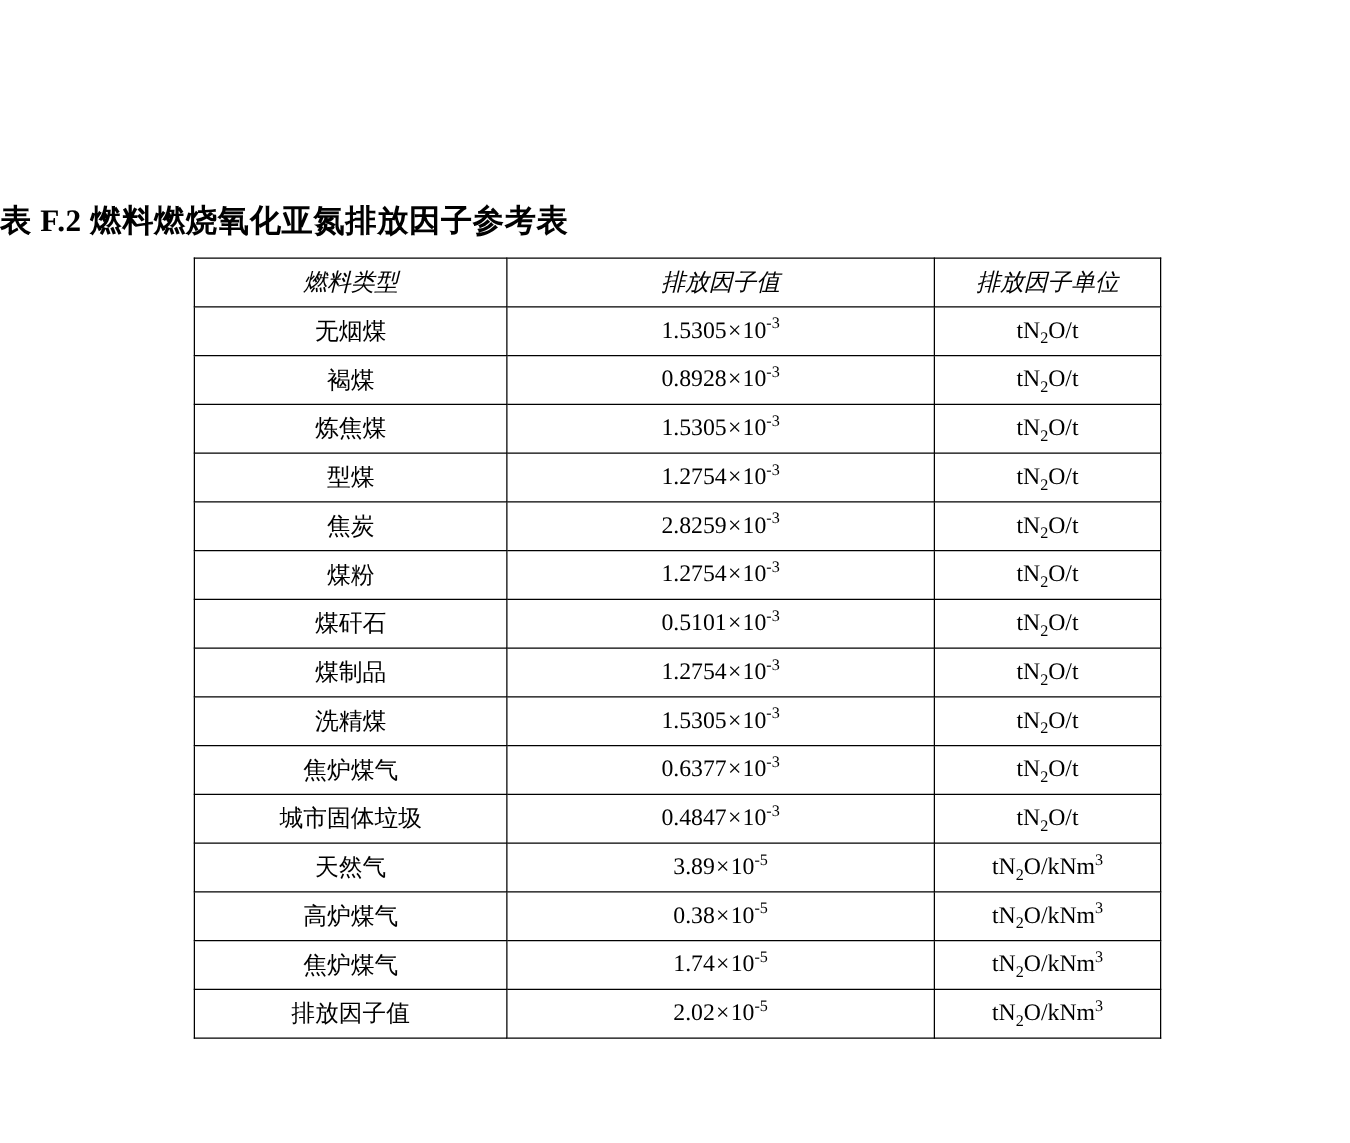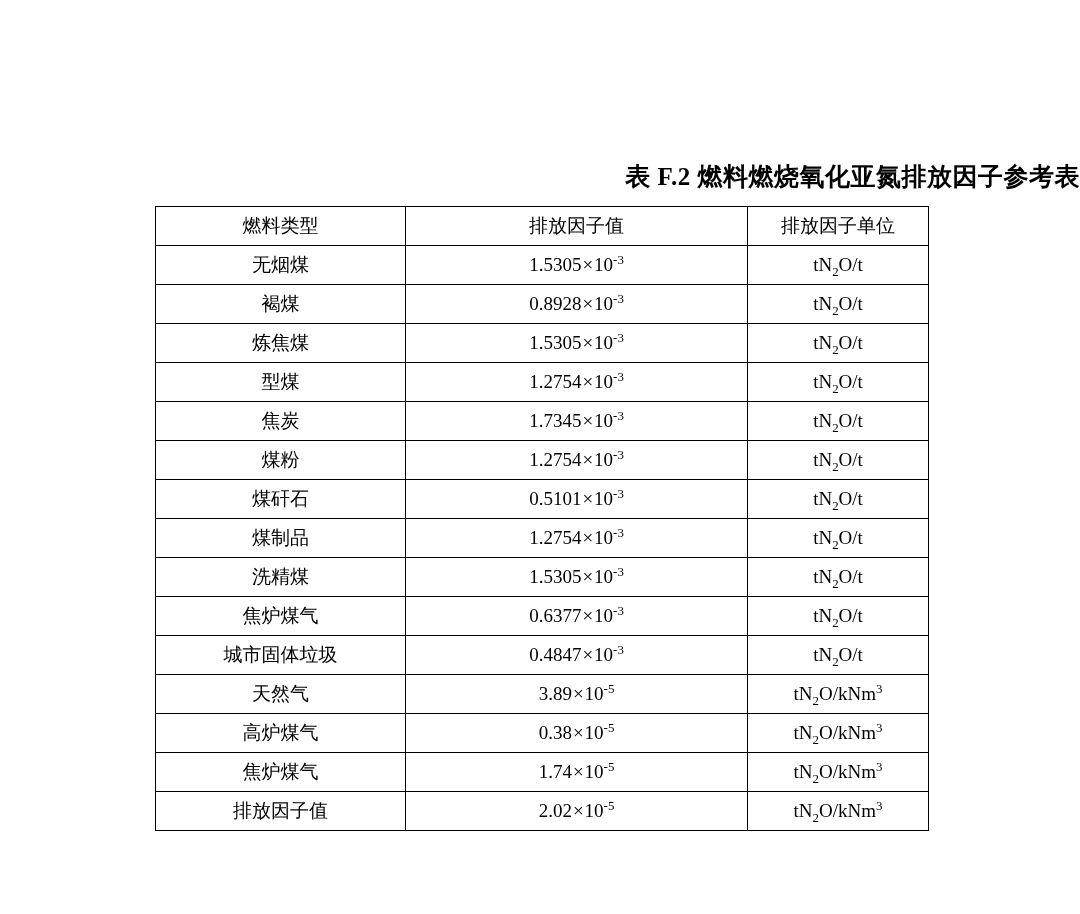--- a/index.html
+++ b/index.html
@@ -18,21 +18,21 @@
     width: 1080px;
     height: 914px;
     position: relative;
     box-sizing: border-box;
   }
   .table-title {
     position: absolute;
     top: 160px;
     left: 0;
     width: 1080px;
-    text-align: right;
+    text-align: left;
     font-size: 25px;
     font-weight: bold;
     letter-spacing: 0.5px;
     font-family: "Liberation Serif", "DejaVu Serif", serif;
   }
   .table-wrap {
     position: absolute;
     top: 206px;
     left: 155px;
     width: 773px;
@@ -50,20 +50,21 @@
     font-size: 19px;
     padding: 0;
     font-family: "Liberation Serif", "DejaVu Serif", serif;
   }
   col.c-type { width: 250px; }
   col.c-value { width: 342px; }
   col.c-unit { width: 181px; }
 
   .hdr td {
     font-size: 19px;
+    font-style: italic;
   }
   .fuel {
     font-size: 20px;
   }
   .value {
     font-family: "Liberation Serif", "DejaVu Serif", serif;
     font-size: 19px;
   }
   .unit {
     font-size: 19px;
@@ -115,21 +116,21 @@
             <td class="value"><span>1.5305</span><span class="mult">×</span><span>10</span><sup>-3</sup></td>
             <td class="unit"><span>tN</span><sub>2</sub><span>O/t</span></td>
           </tr>
           <tr>
             <td class="fuel">型煤</td>
             <td class="value"><span>1.2754</span><span class="mult">×</span><span>10</span><sup>-3</sup></td>
             <td class="unit"><span>tN</span><sub>2</sub><span>O/t</span></td>
           </tr>
           <tr>
             <td class="fuel">焦炭</td>
-            <td class="value"><span>1.7345</span><span class="mult">×</span><span>10</span><sup>-3</sup></td>
+            <td class="value"><span>2.8259</span><span class="mult">×</span><span>10</span><sup>-3</sup></td>
             <td class="unit"><span>tN</span><sub>2</sub><span>O/t</span></td>
           </tr>
           <tr>
             <td class="fuel">煤粉</td>
             <td class="value"><span>1.2754</span><span class="mult">×</span><span>10</span><sup>-3</sup></td>
             <td class="unit"><span>tN</span><sub>2</sub><span>O/t</span></td>
           </tr>
           <tr>
             <td class="fuel">煤矸石</td>
             <td class="value"><span>0.5101</span><span class="mult">×</span><span>10</span><sup>-3</sup></td>

